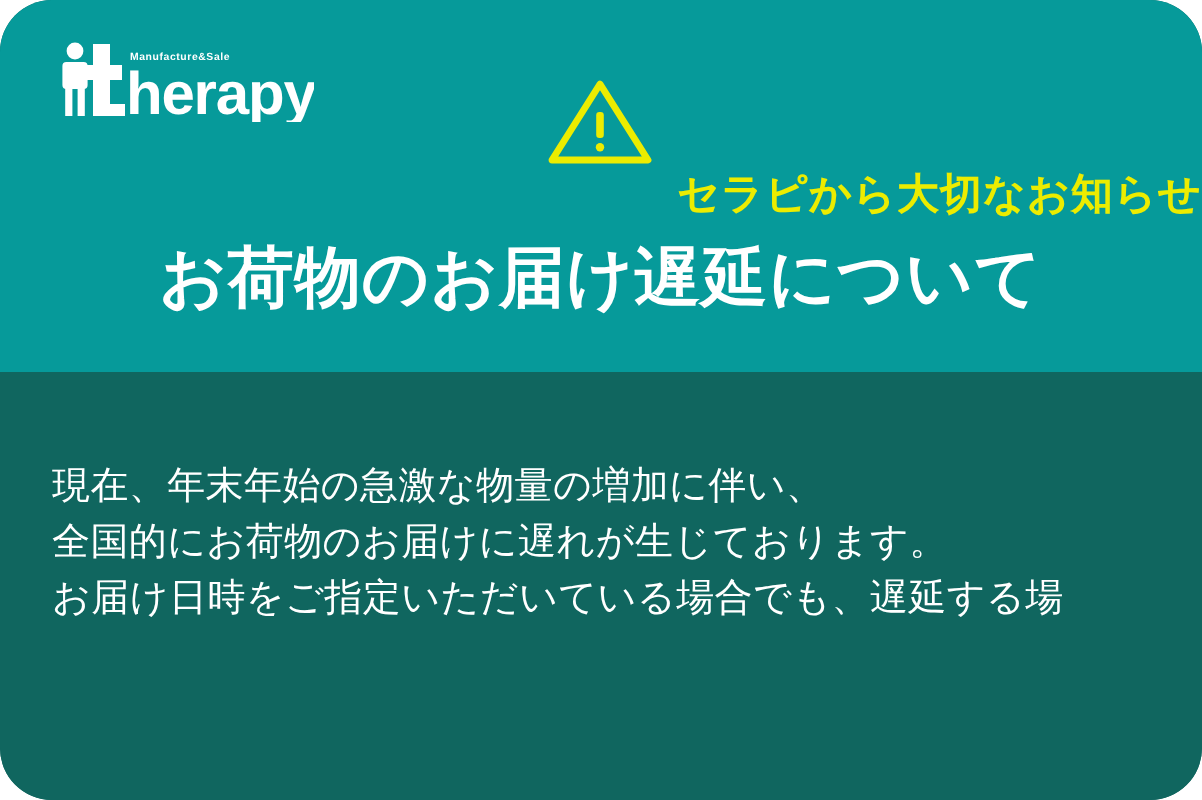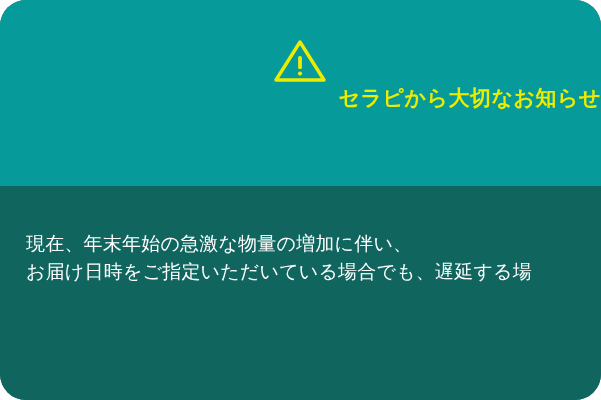--- a/index.html
+++ b/index.html
@@ -106,35 +106,58 @@
   }
   .para .ln { display: block; }
 </style>
 </head>
 <body>
 
 <div id="notice-card">
 
   <div class="card-header">
 
+    <div class="logo">
+      <svg viewBox="0 0 130 42" width="130" height="42">
+
+        <circle cx="10.5" cy="6.5" r="4.2" fill="#ffffff"></circle>
+
+        <rect x="4.2" y="12" width="12.6" height="13.5" rx="2" fill="#ffffff"></rect>
+
+        <rect x="5.6" y="25" width="3.6" height="14" fill="#ffffff"></rect>
+        <rect x="11.8" y="25" width="3.6" height="14" fill="#ffffff"></rect>
+
+        <rect x="19.5" y="3" width="8.5" height="36" fill="#ffffff"></rect>
+
+        <rect x="14.5" y="13.5" width="19.5" height="7.5" fill="#ffffff"></rect>
+
+        <path d="M28 33 h7.5 v6 H28 z" fill="#ffffff"></path>
+
+        <text x="38" y="11" fill="#ffffff" font-family="'Liberation Sans', sans-serif" font-size="5.2" font-weight="bold" letter-spacing="0.3">Manufacture&amp;Sale</text>
+
+        <text x="36" y="38" fill="#ffffff" font-family="'Liberation Sans', sans-serif" font-size="30" font-weight="bold" letter-spacing="-0.6">herapy</text>
+      </svg>
+    </div>
 
     <div class="warn-icon">
       <svg viewBox="0 0 56 46" width="56" height="46">
         <path d="M28 4 L52 42 L4 42 Z" fill="none" stroke="#ecec00" stroke-width="3.4" stroke-linejoin="round" stroke-linecap="round"></path>
         <rect x="26.1" y="18" width="3.8" height="13" rx="1.6" fill="#ecec00"></rect>
         <circle cx="28" cy="35.6" r="2.1" fill="#ecec00"></circle>
       </svg>
     </div>
 
     <div class="eyebrow">セラピから大切なお知らせ</div>
 
+    <div class="headline">お荷物のお届け遅延について</div>
   </div>
 
   <div class="card-body">
 
     <p class="para">
       <span class="ln">現在、年末年始の急激な物量の増加に伴い、</span>
+      <span class="ln">全国的にお荷物のお届けに遅れが生じております。</span>
       <span class="ln">お届け日時をご指定いただいている場合でも、遅延する場</span>
     </p>
 
   </div>
 
 </div>
 
 </body></html>

